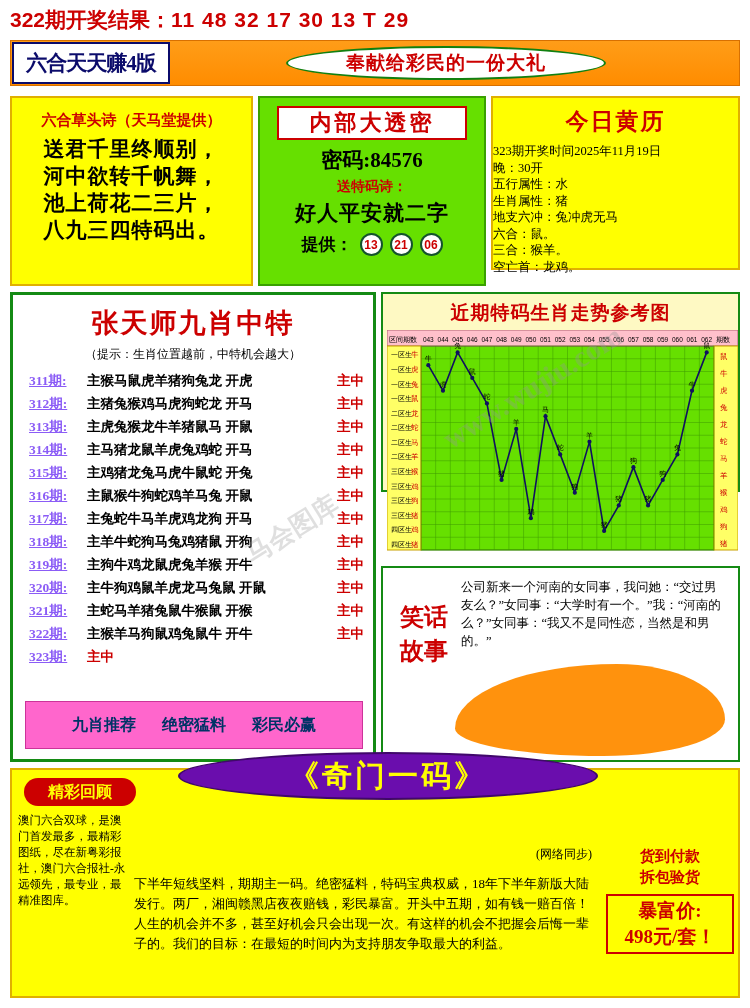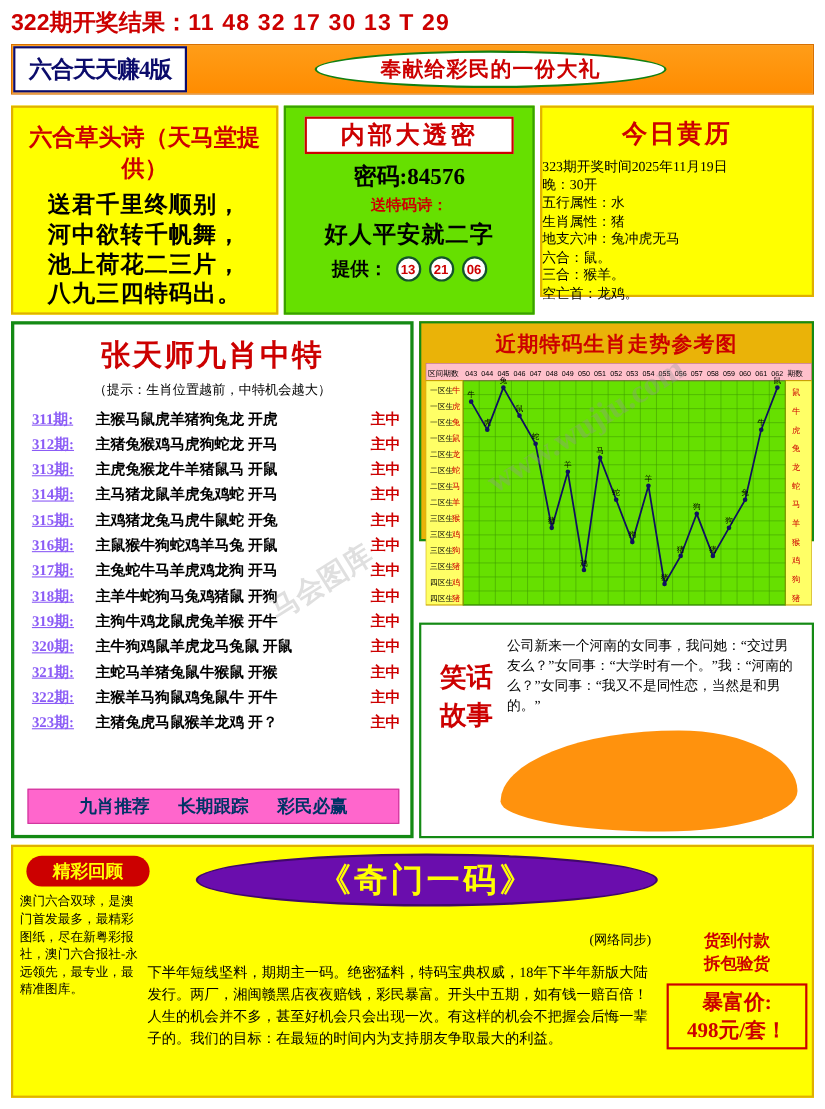--- a/index.html
+++ b/index.html
@@ -47,21 +47,21 @@
     color:#cc0000; font-weight:bold; font-size:19px; letter-spacing:1px;
     font-family:"Liberation Serif", serif;
   }
 
   
   .poem-box {
     position:absolute; left:10px; top:96px; width:243px; height:190px;
     background:#ffff00; border:2px solid #e0b000;
   }
   .poem-title {
-    text-align:center; color:#cc0000; font-weight:bold; font-size:21px;
+    text-align:center; color:#cc0000; font-weight:bold; font-size:15px;
     margin-top:13px; font-family:"Liberation Serif", serif;
   }
   .poem-lines {
     margin-top:6px; padding:0 8px;
   }
   .poem-lines div {
     color:#000; font-weight:bold; font-size:21px; line-height:27px;
     text-align:center; font-family:"Liberation Serif", serif;
     letter-spacing:1px;
   }
@@ -132,32 +132,32 @@
   }
   .nine-list { margin-top:6px; }
   .nine-row {
     display:flex; align-items:baseline; font-size:13.5px;
     padding:2.5px 0 2.5px 16px; font-family:"Liberation Serif", serif;
   }
   .nine-row .issue { color:#8b5cf6; font-weight:bold; width:58px;text-decoration:underline; }
   .nine-row .animals { color:#000; font-weight:bold; flex:1; letter-spacing:0px; }
   .nine-row .hit { color:#cc0000; font-weight:bold; width:36px; text-align:left; }
   .nine-footer {
-    position:absolute; left:12px; bottom:10px; width:338px; height:32px;
+    position:absolute; left:12px; bottom:10px; width:338px; height:48px;
     background:#ff66cc; border:1px solid #cc3399;
     display:flex; align-items:center; justify-content:center; gap:26px;
   }
   .nine-footer span {
     color:#003366; font-weight:bold; font-size:16px; font-family:"Liberation Serif", serif;
   }
 
   
   .trend-box {
     position:absolute; left:381px; top:292px; width:359px; height:200px;
-    background:#eab308; border:2px solid #148a14;
+    background:#fef9c3; border:2px solid #148a14;
   }
   .trend-title {
     text-align:center; color:#cc0000; font-weight:bold; font-size:19px;
     margin-top:6px; font-family:"Liberation Serif", serif; letter-spacing:1px;
   }
   .chart-wrap { position:relative; margin:4px 4px 0 4px; height:222px; }
   .chart-svg { display:block; }
 
   
   .joke-box {
@@ -185,21 +185,21 @@
     position:absolute; left:10px; top:768px; width:730px; height:230px;
     background:#ffff00; border:2px solid #e0b000;
   }
   .review-badge {
     position:absolute; left:24px; top:778px; width:112px; height:28px;
     background:#cc0000; border-radius:14px;
     display:flex; align-items:center; justify-content:center;
   }
   .review-badge span { color:#ffff00; font-weight:bold; font-size:16px; font-family:"Liberation Serif", serif; }
   .qimen-oval {
-    position:absolute; left:178px; top:776px; width:420px; height:48px;
+    position:absolute; left:178px; top:752px; width:420px; height:48px;
     border-radius:50%/50%;
     background:#6a0dad; border:2px solid #40086b;
     display:flex; align-items:center; justify-content:center;
   }
   .qimen-oval span {
     color:#ffff00; font-weight:bold; font-size:30px; letter-spacing:3px;
     font-family:"Liberation Serif", serif;
   }
   .sync-note {
     position:absolute; left:536px; top:846px; font-size:12px; color:#000;
@@ -358,27 +358,26 @@
           <span class="animals">主蛇马羊猪兔鼠牛猴鼠 开猴</span>
           <span class="hit">主中</span>
         </div>
         <div class="nine-row">
           <span class="issue">322期:</span>
           <span class="animals">主猴羊马狗鼠鸡兔鼠牛 开牛</span>
           <span class="hit">主中</span>
         </div>
         <div class="nine-row">
           <span class="issue">323期:</span>
-          <span class="animals">主猪兔虎马鼠猴羊龙鸡 开？</span>
           <span class="hit">主中</span>
         </div>
       </div>
     <div class="nine-footer">
       <span>九肖推荐</span>
-      <span>长期跟踪</span>
+      <span>绝密猛料</span>
       <span>彩民必赢</span>
     </div>
   </div>
 
   <div class="trend-box">
     <div class="trend-title">近期特码生肖走势参考图</div>
     <div class="chart-wrap">
       <svg class="chart-svg" id="trend-svg" width="351" height="222" viewBox="0 0 351 222">
           <rect x="34" y="16" width="293" height="204" fill="#66e000" stroke="#2f7a00" stroke-width="1"></rect>
           <rect x="0" y="0" width="351" height="16" fill="#ffc0cb" stroke="#b06070" stroke-width="1"></rect>

